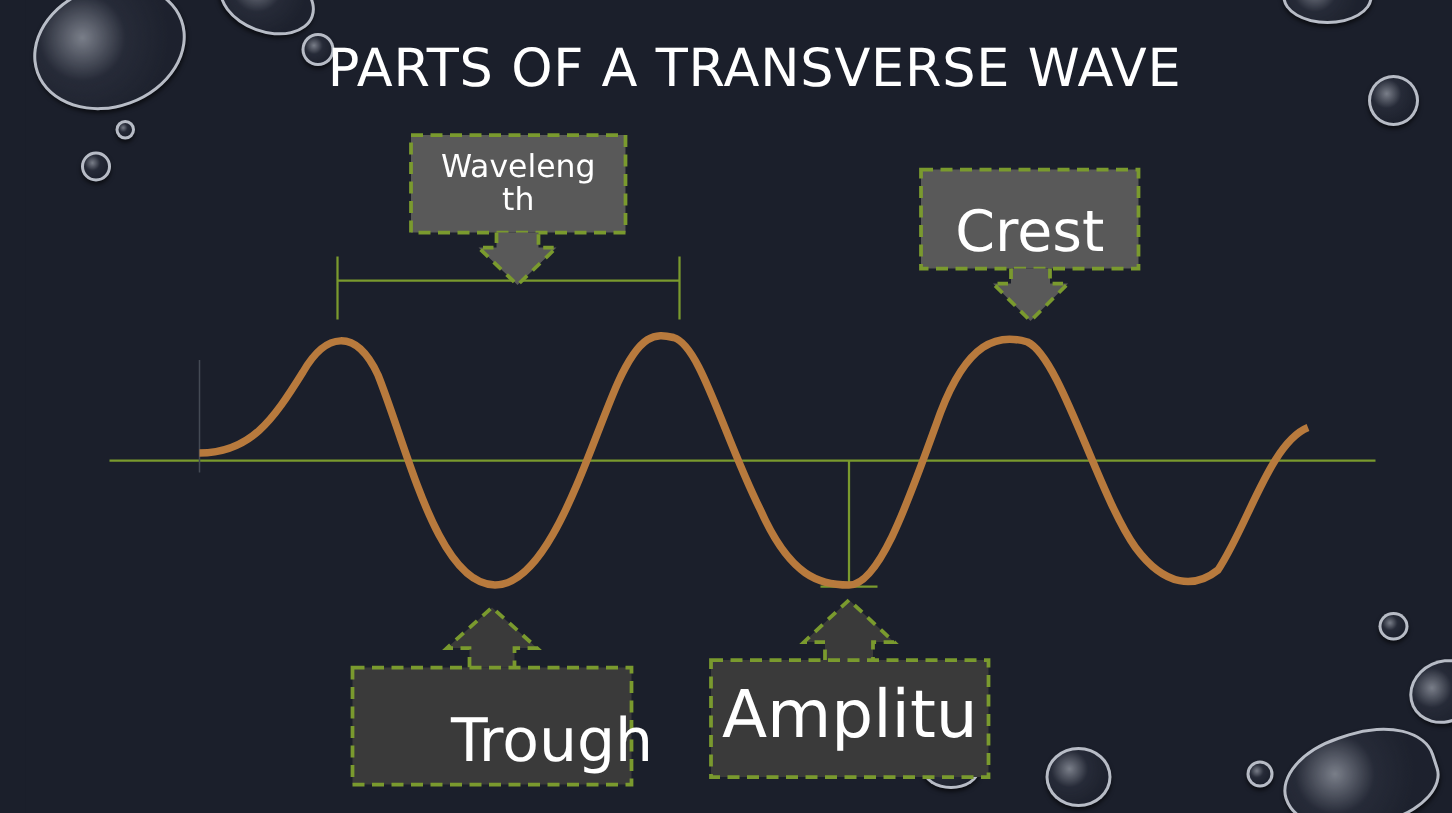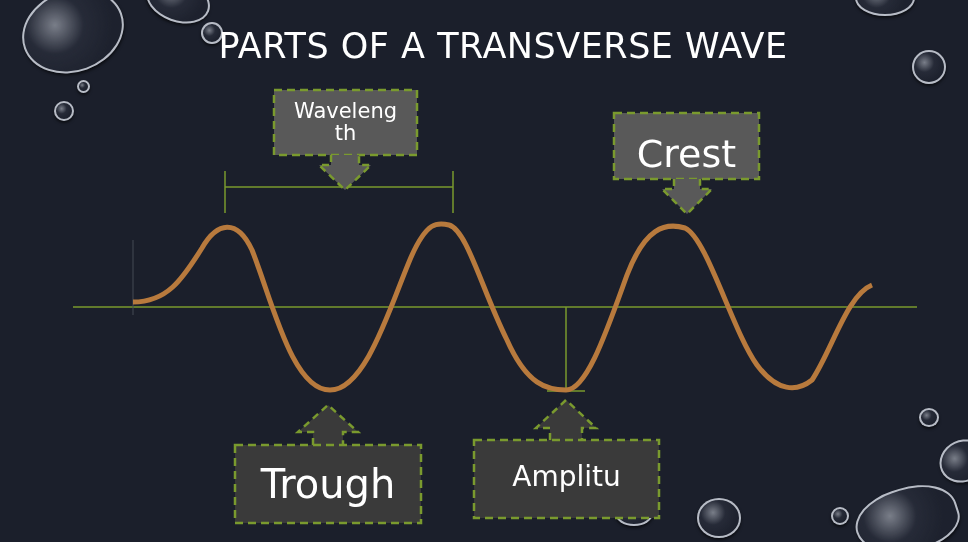--- a/index.html
+++ b/index.html
@@ -64,17 +64,17 @@
       <path d="M533,440 L533,428 L519,428 L549,400 L579,428 L565,428 L565,440" fill="#3a3a3a" stroke="#7a9a2e" stroke-width="2.5" stroke-dasharray="7,5"></path>
       <rect x="457" y="440" width="185" height="78" fill="#3a3a3a" stroke="#7a9a2e" stroke-width="2.5" stroke-dasharray="8,5"></rect>
     </g>
   </svg>
 
   <div class="callout" style="left:257px;top:92px;width:143px;height:60px;flex-direction:column;font-size:21px;">
     <span>Waveleng</span>
     <span>th</span>
   </div>
   <div class="callout" style="left:597px;top:113px;width:145px;height:84px;font-size:38px;">Crest</div>
-  <div class="callout" style="left:218px;top:445px;width:186px;height:78px;font-size:40px;">Trough</div>
-  <div class="callout" style="left:457px;top:432px;width:185px;height:90px;flex-direction:column;font-size:28px;">
+  <div class="callout" style="left:218px;top:445px;width:186px;height:98px;font-size:40px;padding-left:40px;">Trough</div>
+  <div class="callout" style="left:457px;top:432px;width:185px;height:90px;flex-direction:column;font-size:44px;">
     <span>Amplitu</span>
   </div>
 </div>
 
 </body></html>

